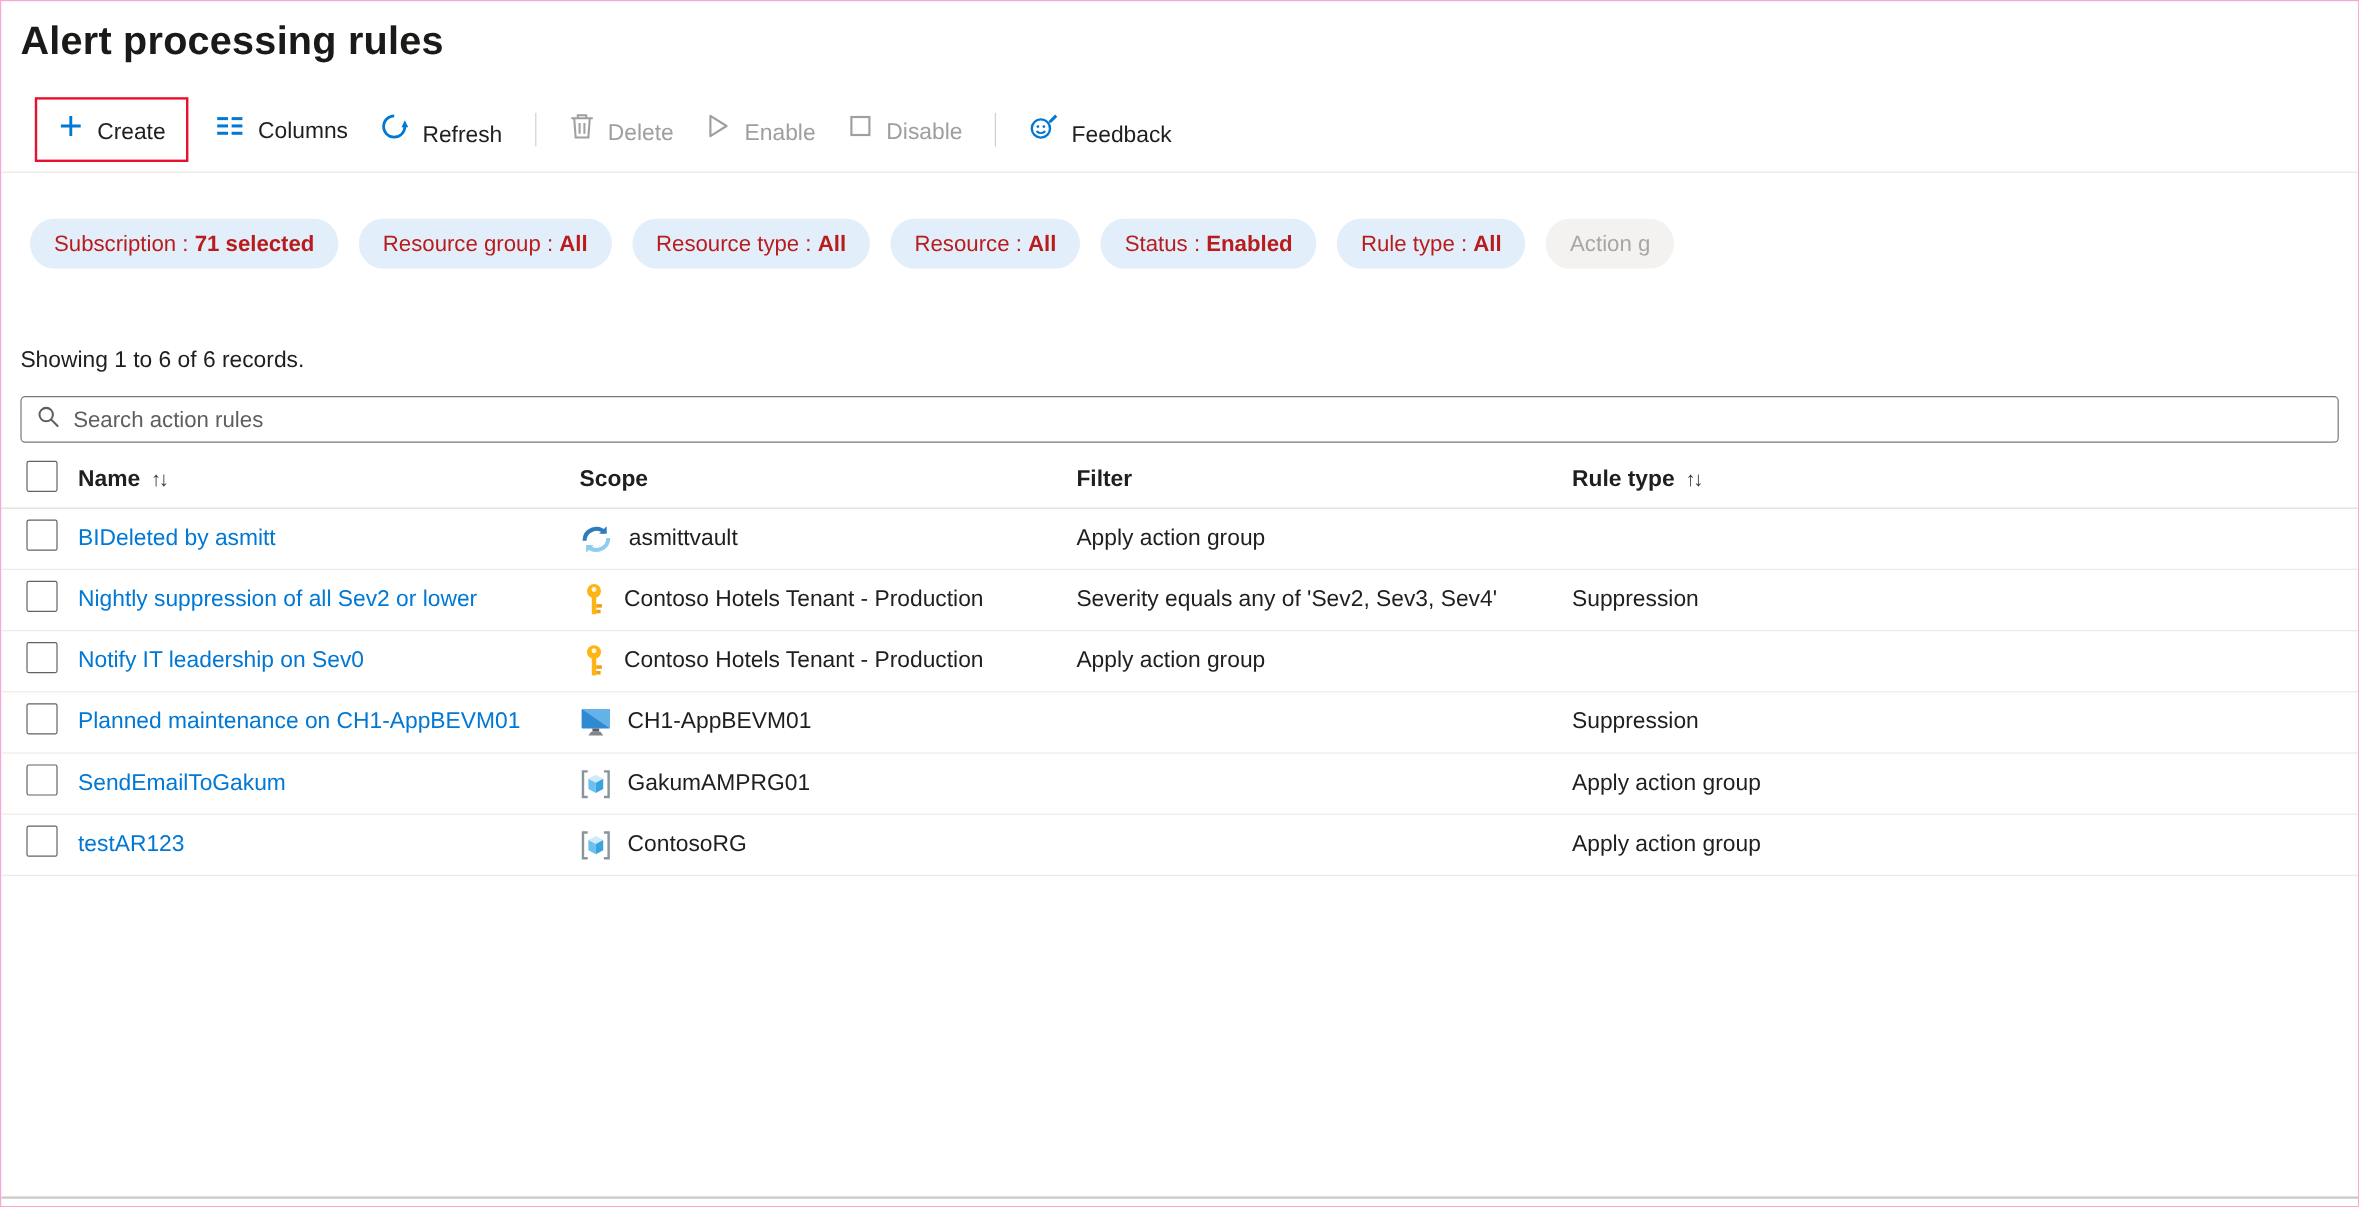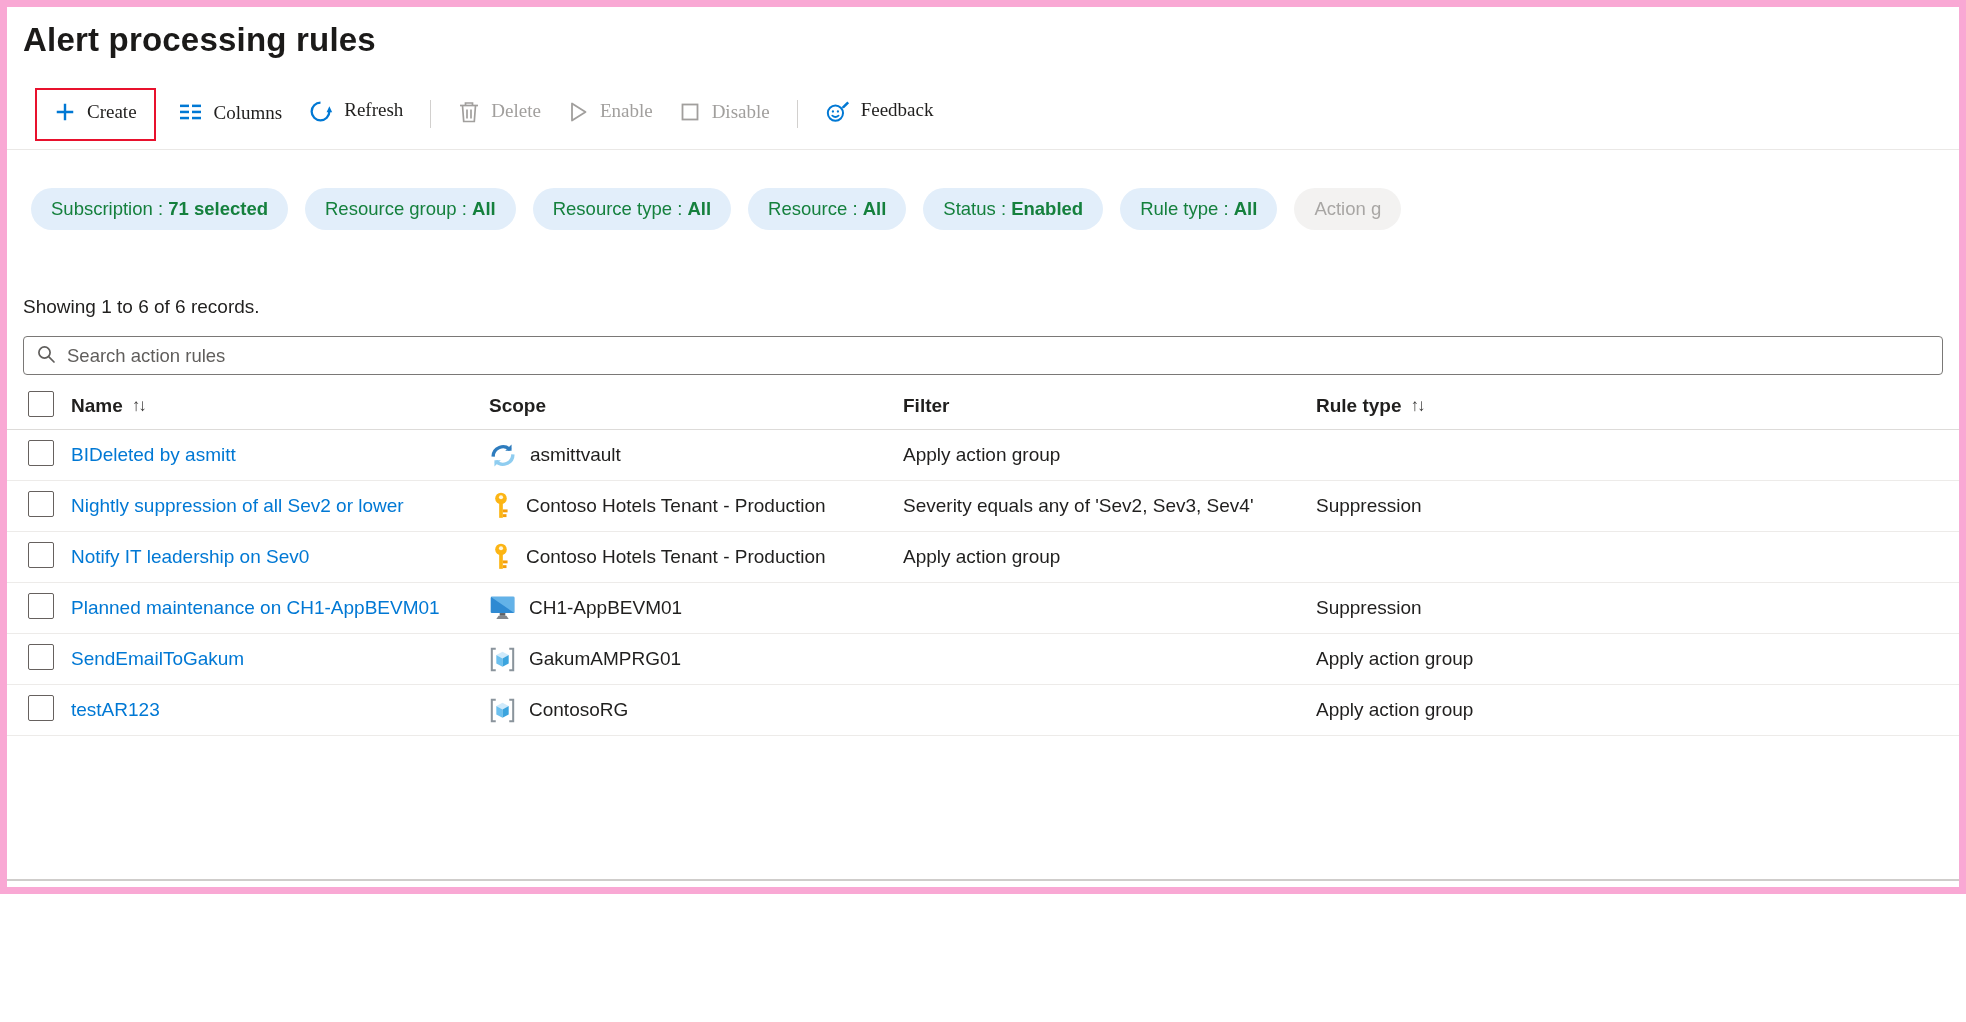--- a/index.html
+++ b/index.html
@@ -5,49 +5,49 @@
   * { box-sizing: border-box; margin: 0; padding: 0; }
   html, body { background: #ffffff; }
   body {
     font-family: "Liberation Sans", sans-serif;
     color: #201f1e;
     width: 1966px;
   }
   .frame {
     position: relative;
     width: 1966px;
-    height: 894px;
-    border: 7px solid #f9a8d4;
+    height: 1006px;
+    border: 1px solid #f9a8d4;
     background: #fff;
     overflow: hidden;
   }
   
   .page-title {
     margin: 14px 16px 0 16px;
     font-size: 33px;
     font-weight: bold;
     color: #1b1a19;
     letter-spacing: 0.2px;
   }
   
   .toolbar {
     display: flex;
     align-items: center;
     margin: 30px 16px 0 28px;
     height: 50px;
   }
   .tb-item {
     display: flex;
-    align-items: flex-start;
+    align-items: flex-end;
     gap: 11px;
     font-size: 19px;
     padding: 9px 13px;
     background: none;
     border: none;
-    font-family: Liberation Serif, serif;
+    font-family: Liberation Sans, sans-serif;
     color: #201f1e;
     cursor: pointer;
     white-space: nowrap;
   }
   .tb-item.disabled { color: #a19f9d; cursor: default; }
   .create-highlight {
     border: 2px solid #e8112d;
     display: inline-flex;
     align-items: center;
     padding: 2px 4px;
@@ -76,21 +76,21 @@
     flex-wrap: nowrap;
     align-items: center;
   }
   .pill {
     background: #e2eefa;
     border: none;
     border-radius: 22px;
     padding: 10px 20px;
     font-size: 18.5px;
     font-family: inherit;
-    color: #15803d;
+    color: #b91c1c;
     cursor: pointer;
     white-space: nowrap;
     flex: 0 0 auto;
   }
   .pill b { font-weight: bold; }
   .pill.pill-disabled {
     background: #f3f2f1;
     color: #a8a6a4;
   }
   .pill-fade {

